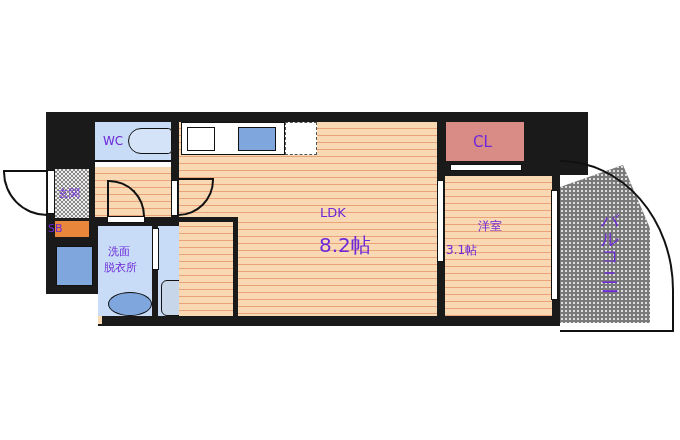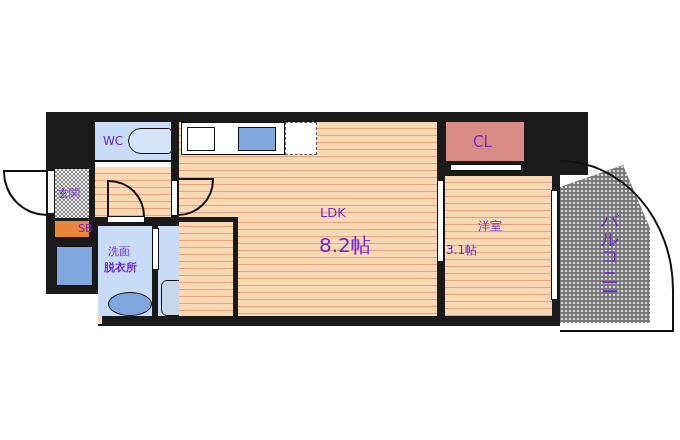--- a/index.html
+++ b/index.html
@@ -32,27 +32,27 @@
 <div class="abs floor" style="left:95px;top:167px;width:76px;height:50px;"></div>
 <div class="door-arc" style="left:107px;top:180px;width:34px;height:34px;border-radius:0 36px 0 0;border-bottom:none;border-left:2px solid #111;"></div>
 <div class="abs" style="left:107px;top:216px;width:36px;height:5px;background:#fff;border:1px solid #111;"></div>
 
 <div class="abs" style="left:55px;top:169px;width:34px;height:49px;background-color:#bbb;background-image:repeating-conic-gradient(#888 0 25%, #eee 0 50%);background-size:4px 4px;"></div>
 <div class="label" style="left:58px;top:186px;font-size:11px;text-align:center;">玄関</div>
 <div class="win" style="left:47px;top:170px;width:6px;height:42px;"></div>
 <div class="door-arc" style="left:3px;top:170px;width:42px;height:42px;border-radius:0 0 0 44px;border-top:2px solid #111;border-right:none;"></div>
 
 <div class="abs" style="left:55px;top:221px;width:34px;height:16px;background:#e8863c;"></div>
-<div class="label" style="left:78px;top:222px;font-size:11px;">SB</div>
+<div class="label" style="left:48px;top:222px;font-size:11px;">SB</div>
 
 <div class="abs" style="left:56px;top:246px;width:35px;height:38px;background:#7fa6dd;border:1px solid #111;"></div>
 
 <div class="abs wet" style="left:98px;top:226px;width:54px;height:90px;"></div>
 <div class="label" style="left:108px;top:244px;font-size:11px;font-family:Liberation Mono, monospace;">洗面</div>
-<div class="label" style="left:104px;top:260px;font-size:11px;font-weight:bold;">脱衣所</div>
+<div class="label" style="left:104px;top:260px;font-size:11px;">脱衣所</div>
 <div class="abs" style="left:108px;top:292px;width:42px;height:22px;border:1.5px solid #111;border-radius:50%;background:#7fa6dd;"></div>
 
 <div class="abs wet" style="left:158px;top:226px;width:74px;height:90px;"></div>
 <div class="label" style="left:182px;top:243px;font-size:11px;">浴室</div>
 <div class="abs" style="left:161px;top:280px;width:68px;height:34px;border:1.5px solid #111;border-radius:6px;background:#c8d6ea;"></div>
 <div class="abs" style="left:152px;top:228px;width:5px;height:40px;background:#fff;border:1px solid #111;"></div>
 
 <div class="abs floor" style="left:179px;top:122px;width:258px;height:194px;"></div>
 <div class="abs floor" style="left:238px;top:216px;width:199px;height:100px;"></div>
 <div class="abs wall" style="left:174px;top:217px;width:64px;height:5px;"></div>

